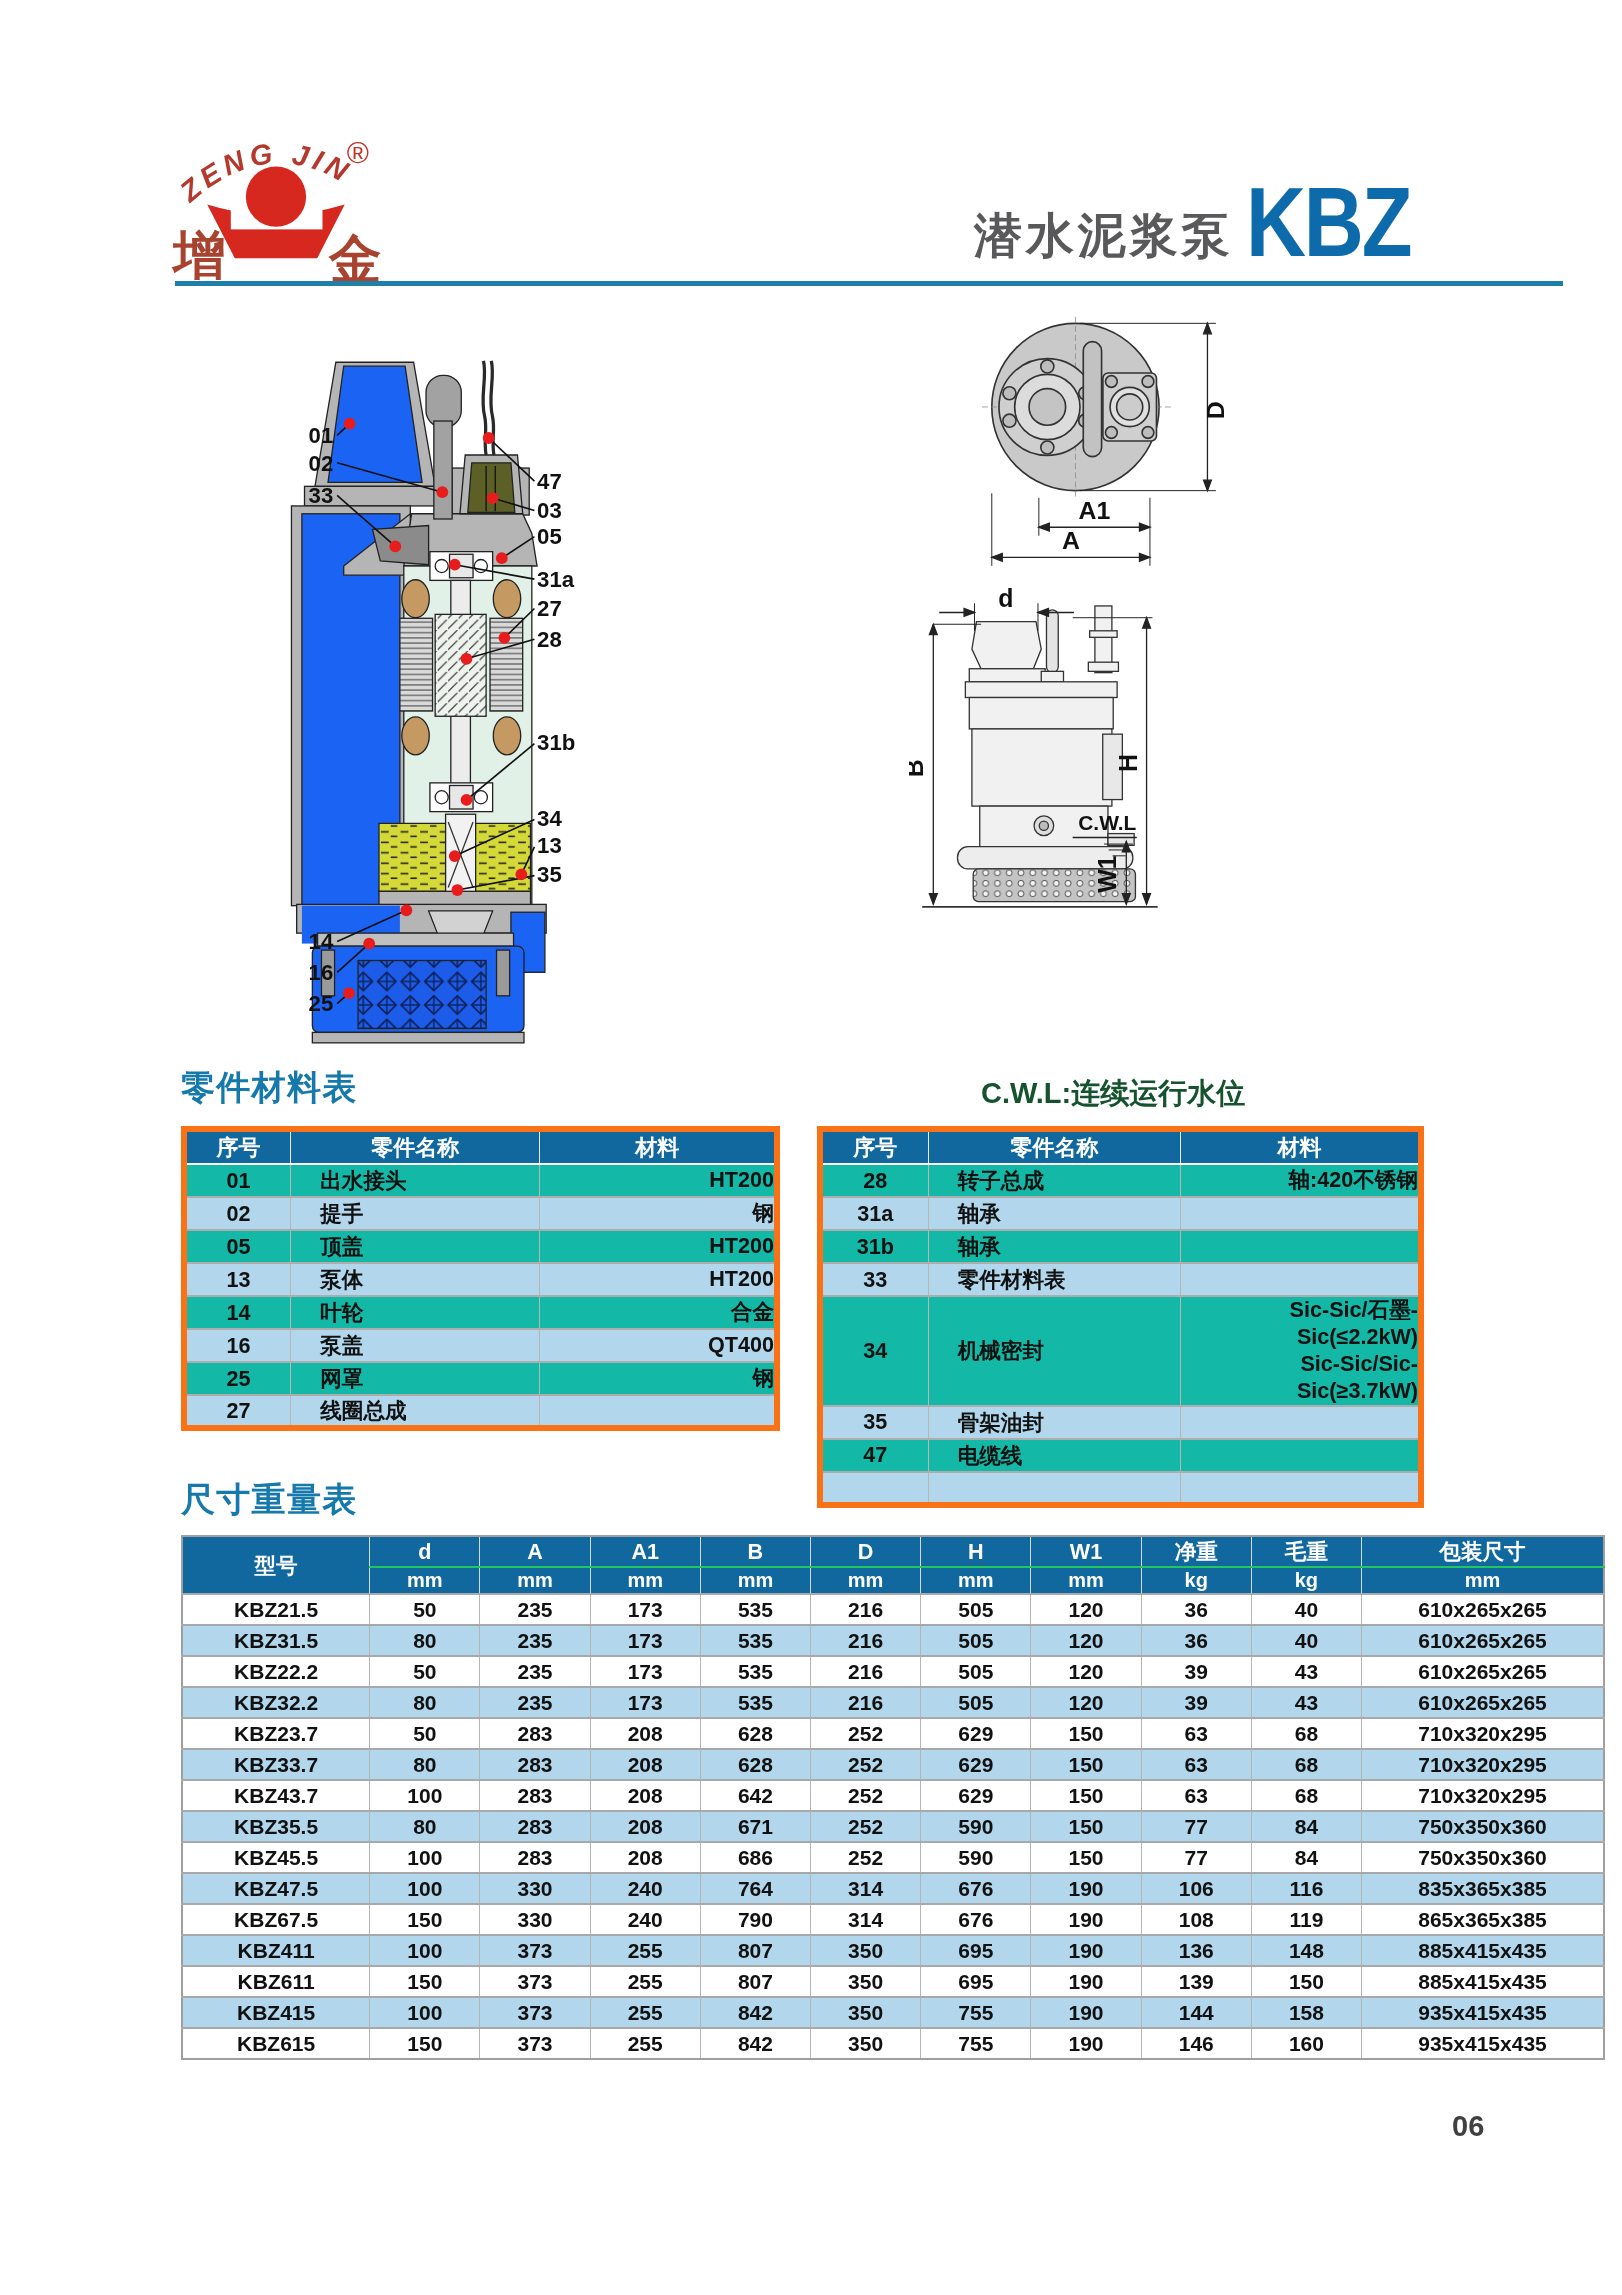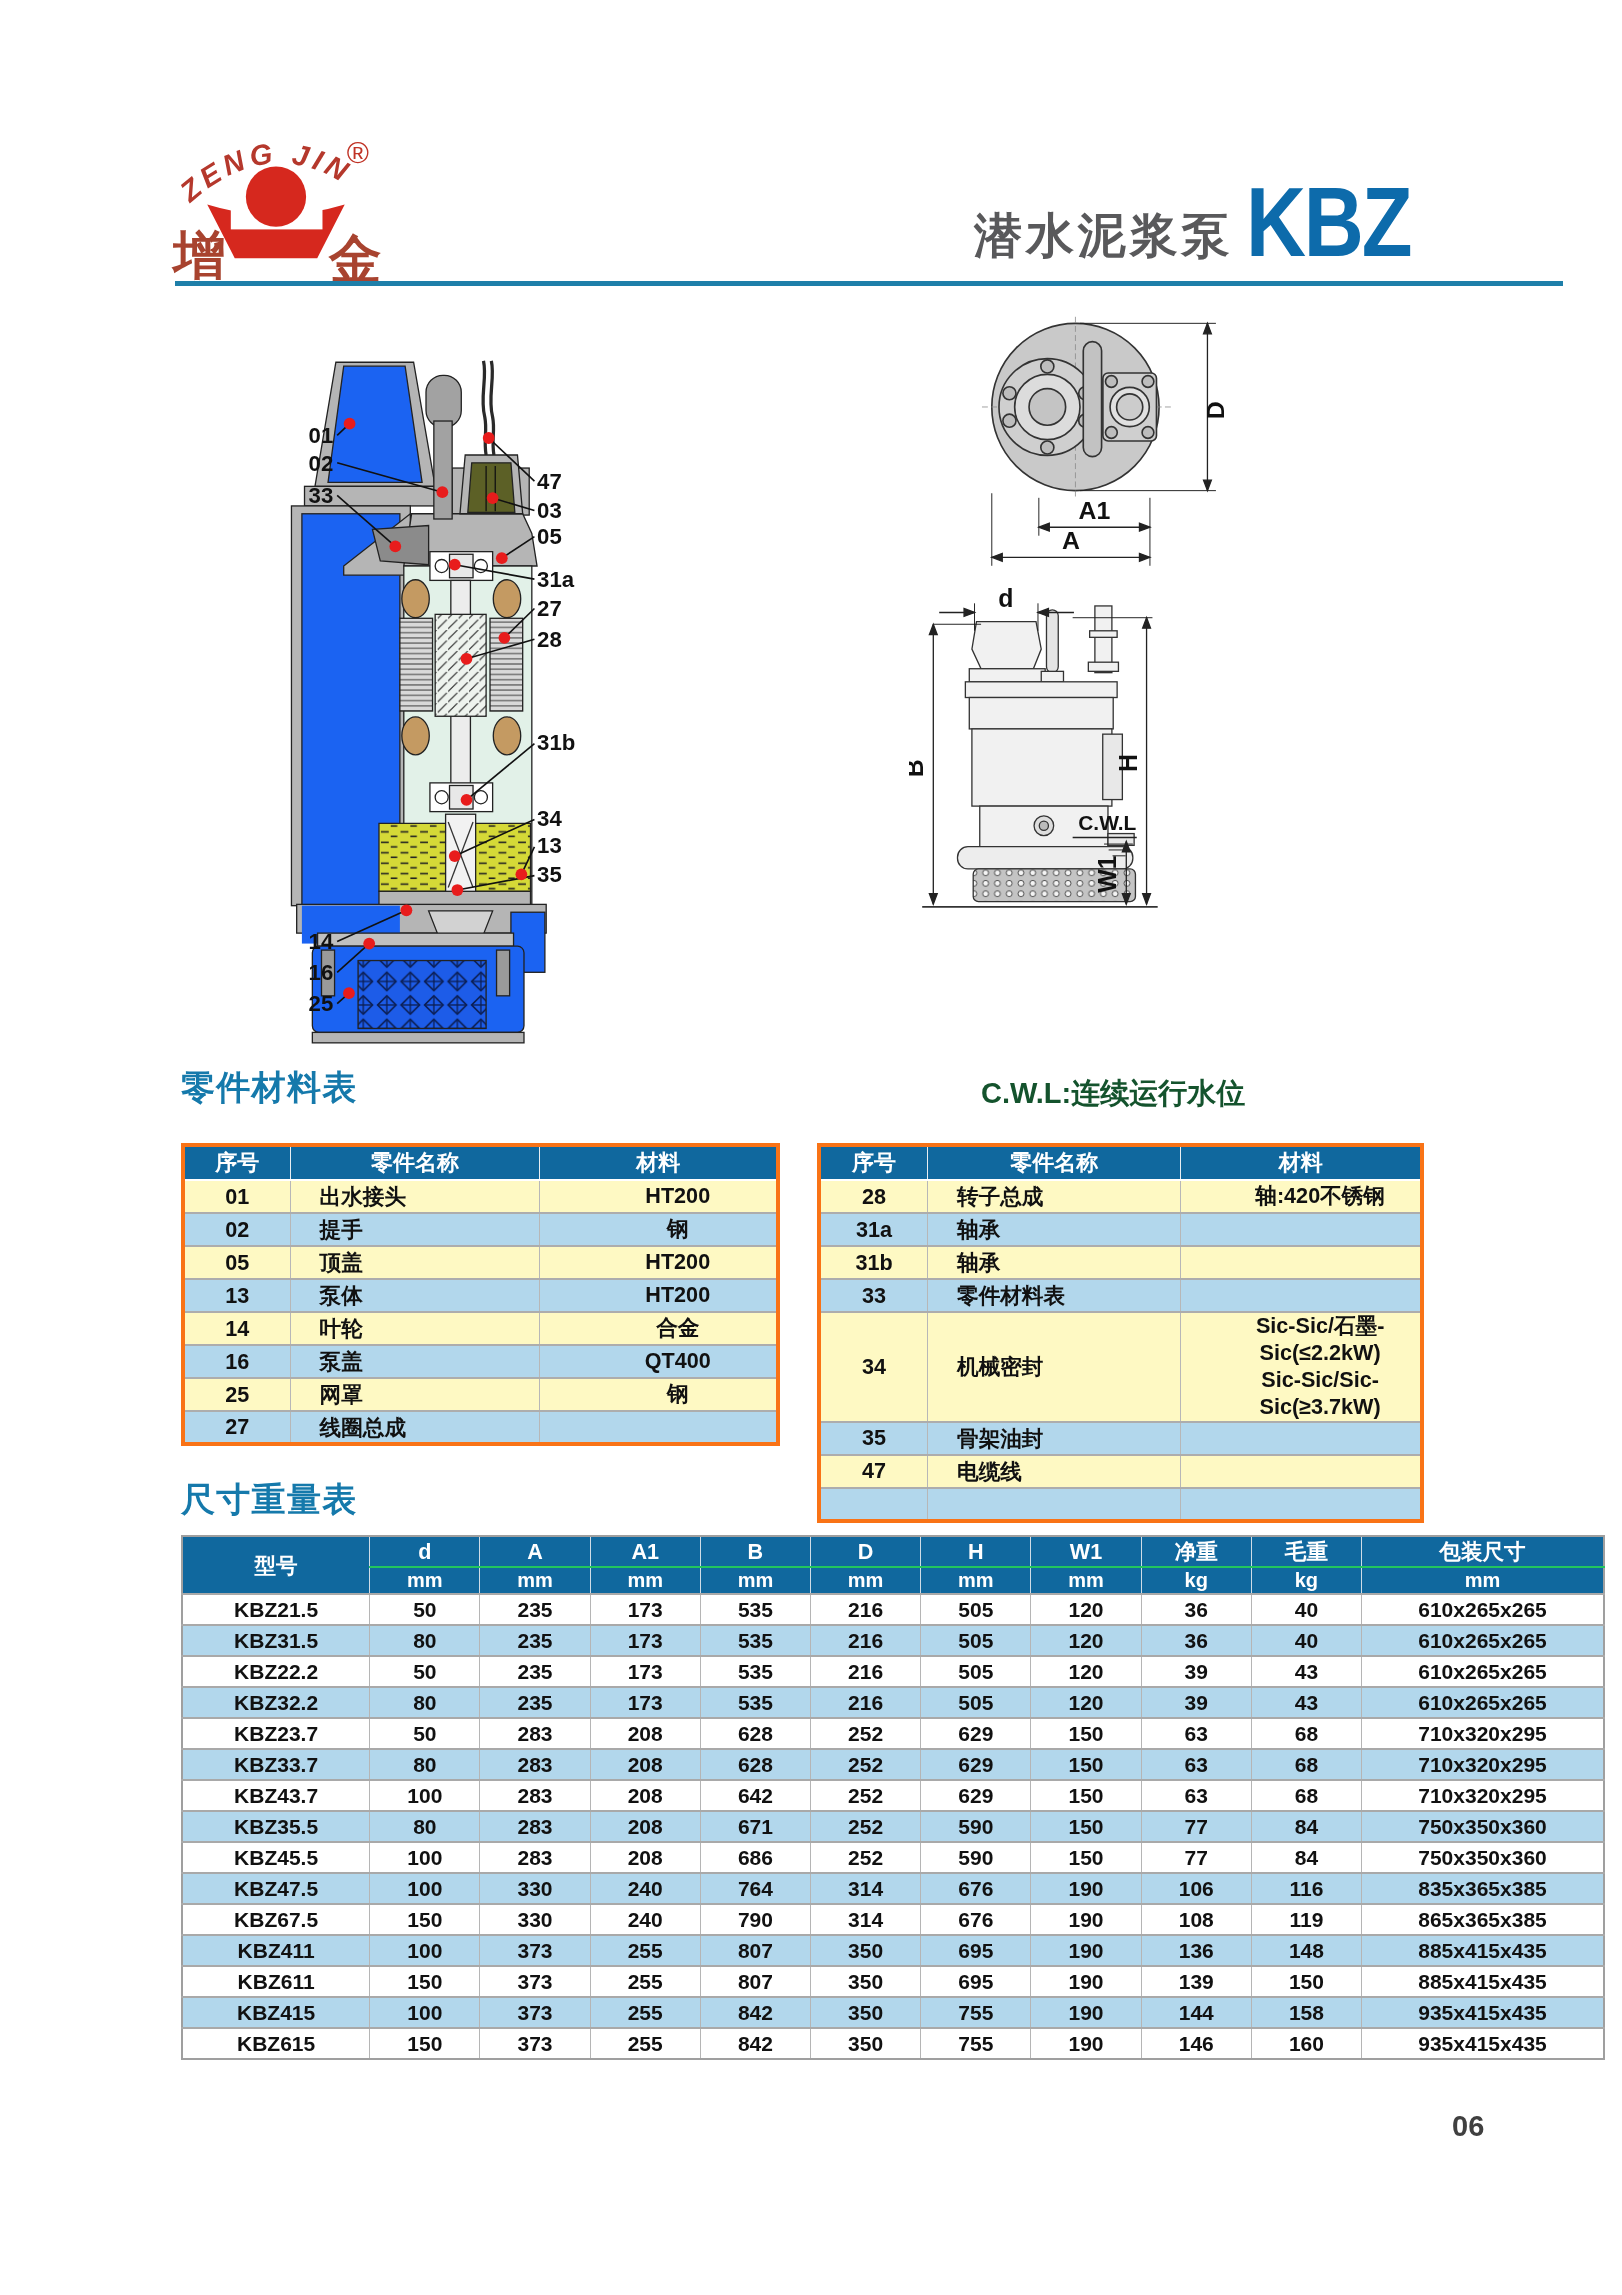--- a/index.html
+++ b/index.html
@@ -19,28 +19,28 @@
   .sec-title { font-size:34px; font-weight:700; color:#1579ab; letter-spacing:1.3px; }
 
   .caption { left:981px; top:1074px; font-size:29px; font-weight:700; color:#14532d; }
   .page-num { left:1452px; top:2110px; font-size:29px; font-weight:700; color:#404040; }
 
   
   table { border-collapse:collapse; table-layout:fixed; }
   th,td { overflow:hidden; }
 
   
-  .ptable { width:100%; border:4px solid #f97316; background:#fef9c3;margin-top:17px; }
+  .ptable { width:100%; border:6px solid #f97316; background:#14b8a6; }
   .ptable th { background:#10689e; color:#fff; font-size:22px; font-weight:700; height:35px;
                border-left:1.3px solid #e8eef2; border-bottom:2.6px solid #fff; text-align:center; }
   .ptable th:first-child { border-left:none; }
   .ptable td { border:1.3px solid #b7b7b7; border-top:2px solid #adadad; font-size:21.6px; font-weight:700;
                color:#111; height:33px; text-align:center; }
   .ptable td:nth-child(2) { text-align:left; padding-left:29px; }
-  .ptable td:nth-child(3) { text-align:center; padding-left:39px; white-space:pre-line; line-height:1.25; }
+  .ptable td:nth-child(3) { text-align:right; padding-left:39px; white-space:pre-line; line-height:1.25; }
   .ptable tbody tr:nth-child(even) { background:#b2d7ec; }
 
   
   .stable { width:100%; border:2px solid #9f9f9f; background:#fff; }
   .stable th { background:#10689e; color:#fff; font-weight:700; text-align:center;
                border-left:1.3px solid #cfdce6; }
   .stable thead tr:first-child th { font-size:21.6px; height:27px; }
   .stable thead tr.units th { font-size:20px; height:27px; border-top:2px solid #22c55e; }
   .stable th.model-h { font-size:22px; border-top:none; }
   .stable td { border:1.3px solid #b5b5b5; border-top:2px solid #a9a9a9; font-size:21px; font-weight:700;

